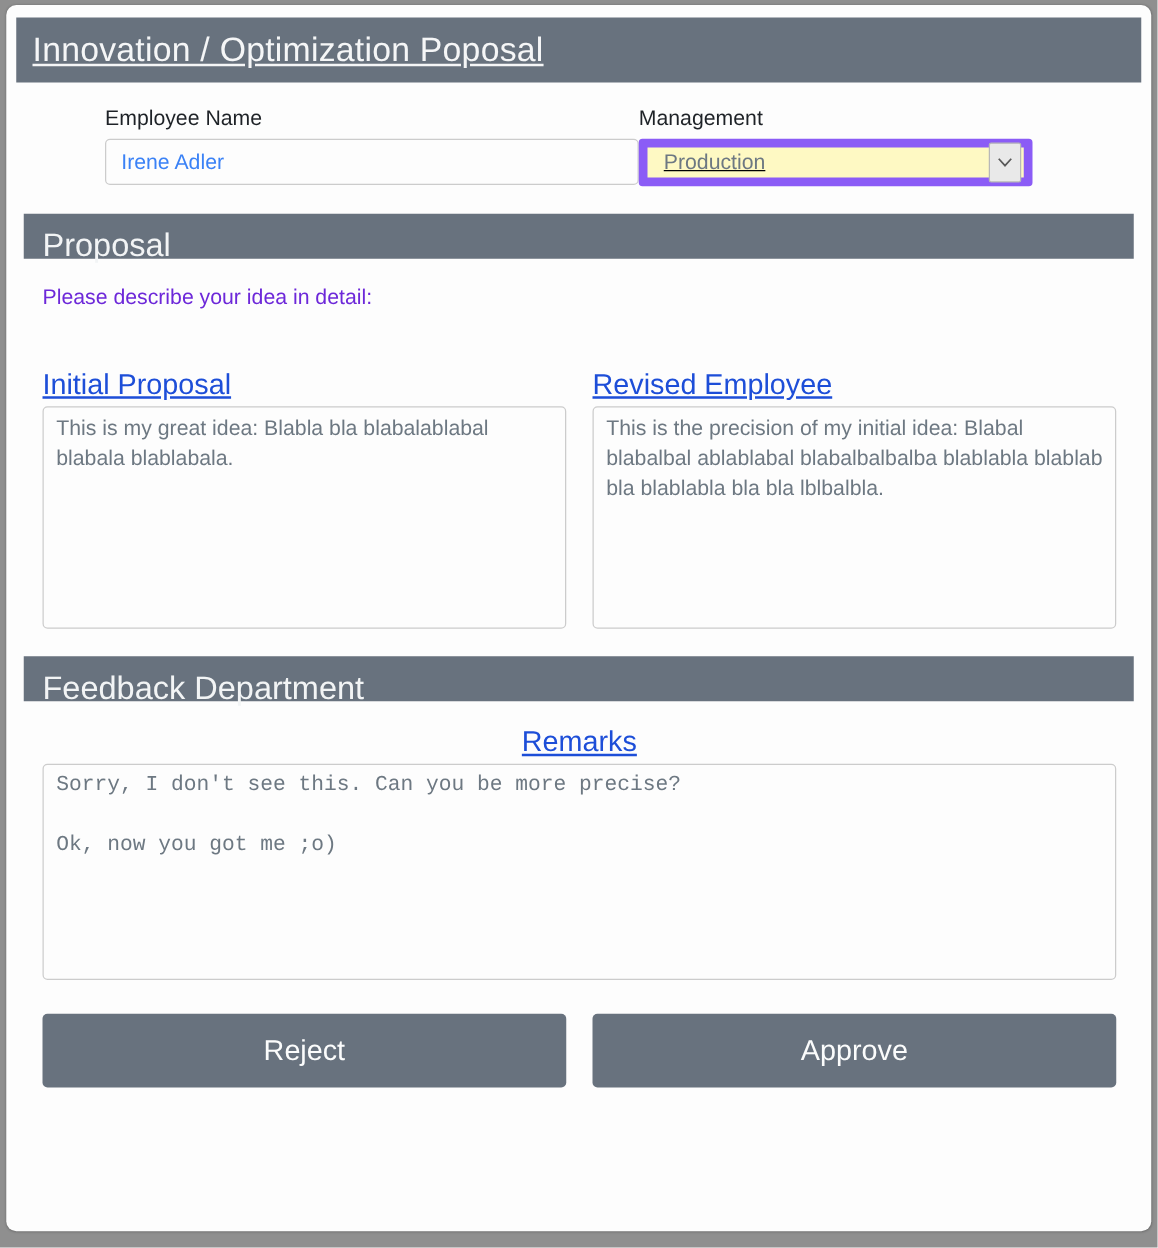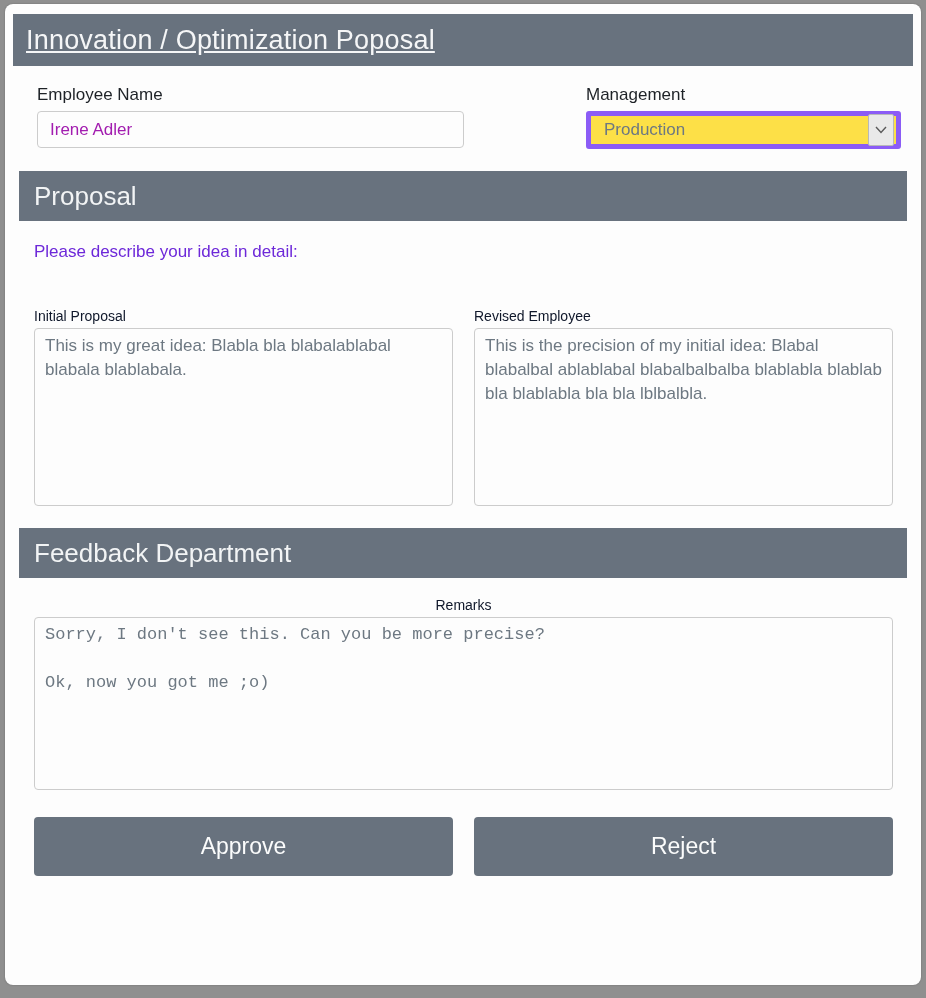--- a/index.html
+++ b/index.html
@@ -24,95 +24,97 @@
     background: #68727e;
     color: #f5f6f7;
     font-size: 27px;
     line-height: 52px;
     padding-left: 13px;
     font-weight: 400;
     letter-spacing: 0.2px;
     text-decoration: underline;
   }
   .fields-row {
-    margin: 19px 20px 0 32px;
-    display: flex;
-    justify-content: space-between;
+    margin: 19px 20px 0 4px;
+    display: flex;
+    justify-content: center;
   }
   .field { display: flex; flex-direction: column; }
   .field-employee { width: 427px; }
   .field-department { width: 315px; }
   .field-label {
     font-size: 17px;
     color: #1e2227;
     margin-bottom: 6px;
   }
   .text-input {
     height: 37px;
     border: 1px solid #cccccc;
     border-radius: 4px;
     padding: 0 12px;
     font-family: "Liberation Sans", sans-serif;
     font-size: 17px;
-    color: #a21caf;
+    color: #3b82f6;
     background: #fdfdfd;
     outline: none;
     width: 100%;
   }
   .select-box {
     height: 38px;
-    border: 5px solid #8b5cf6;
+    border: 7px solid #8b5cf6;
     border-radius: 3px;
-    background: #fde047;
+    background: #fef9c3;
     display: flex;
     align-items: center;
     cursor: default;
+    text-decoration: underline;
   }
   .select-value {
     flex: 1;
     padding-left: 13px;
     font-size: 17px;
     color: #6d7882;
   }
   .select-arrow {
     width: 26px;
     height: 32px;
     margin-right: 2px;
     background: #e9e9e9;
     border: 1px solid #b8b8b8;
     border-radius: 2px;
     display: flex;
     align-items: center;
     justify-content: center;
   }
   .section-bar {
     margin: 22px 14px 0 14px;
-    height: 50px;
+    height: 36px;
     background: #68727e;
     color: #f2f4f5;
     font-size: 26px;
     line-height: 50px;
     padding-left: 15px;
     font-weight: 400;
   }
   .section-desc {
     margin: 21px 28px 0 29px;
     font-size: 17px;
     color: #6d28d9;
   }
   .proposal-cols {
     margin: 46px 28px 0 29px;
     display: flex;
     justify-content: space-between;
   }
   .proposal-col { width: 419px; display: flex; flex-direction: column; }
   .area-label {
-    font-size: 14px;
-    color: #0f172a;
+    font-size: 23px;
+    color: #1d4ed8;
     margin-bottom: 4px;
+    text-decoration: underline;
   }
   textarea {
     border: 1px solid #cccccc;
     border-radius: 4px;
     padding: 5px 10px;
     font-family: "Liberation Sans", sans-serif;
     font-size: 17px;
     line-height: 24px;
     color: #6d7882;
     background: #fdfdfd;
@@ -184,17 +186,17 @@
   <div class="section-bar">Feedback Department</div>
 
   <div class="remarks-wrap">
     <label class="area-label">Remarks</label>
     <textarea class="remarks-textarea" style="">Sorry, I don't see this. Can you be more precise?
 
 Ok, now you got me ;o)</textarea>
   </div>
 
   <div class="buttons-row">
+    <button class="action-button">Reject</button>
     <button class="action-button">Approve</button>
-    <button class="action-button">Reject</button>
   </div>
 
 </div>
 
 </body></html>

